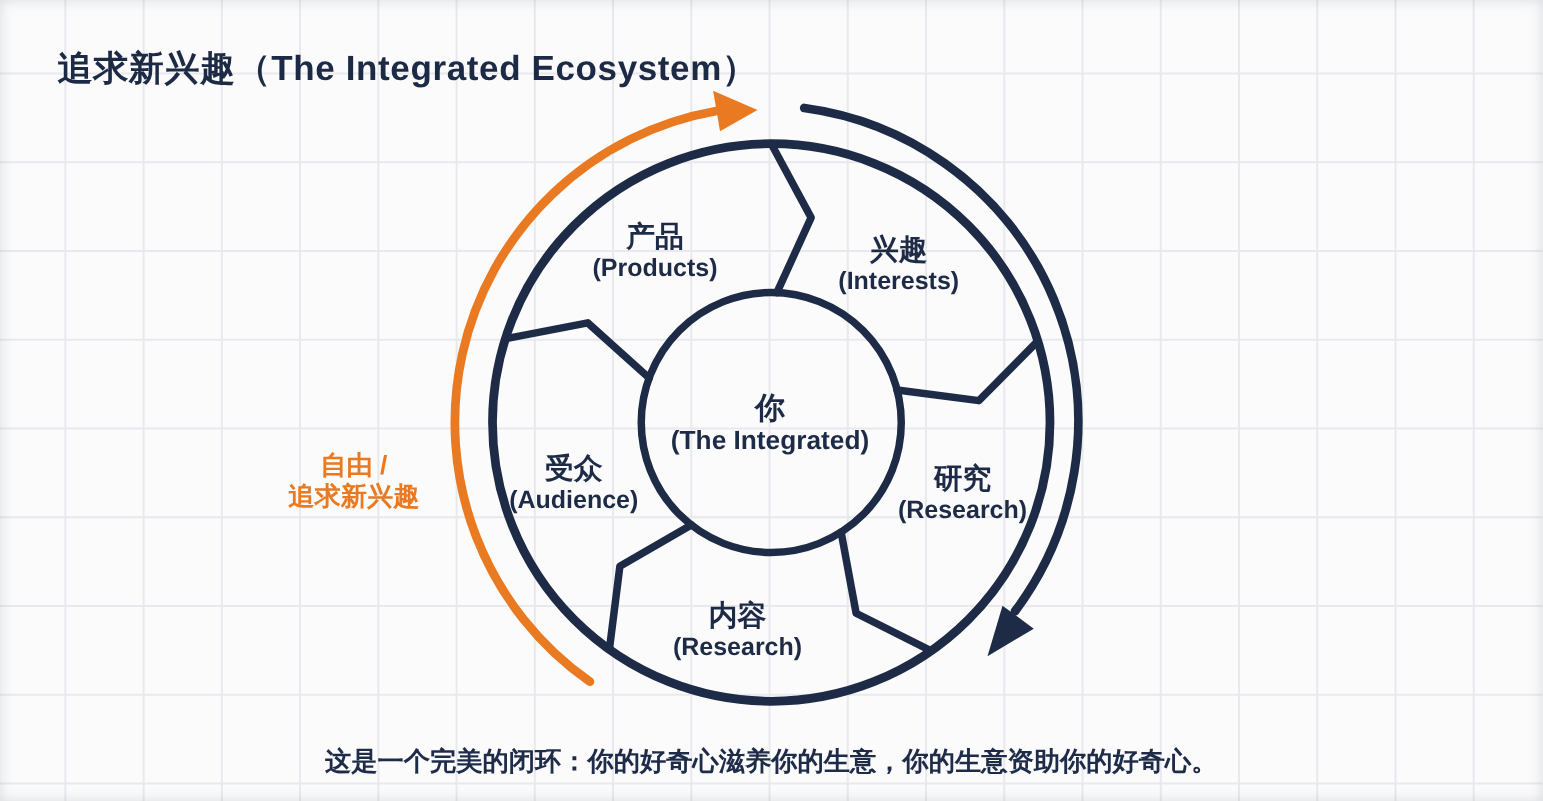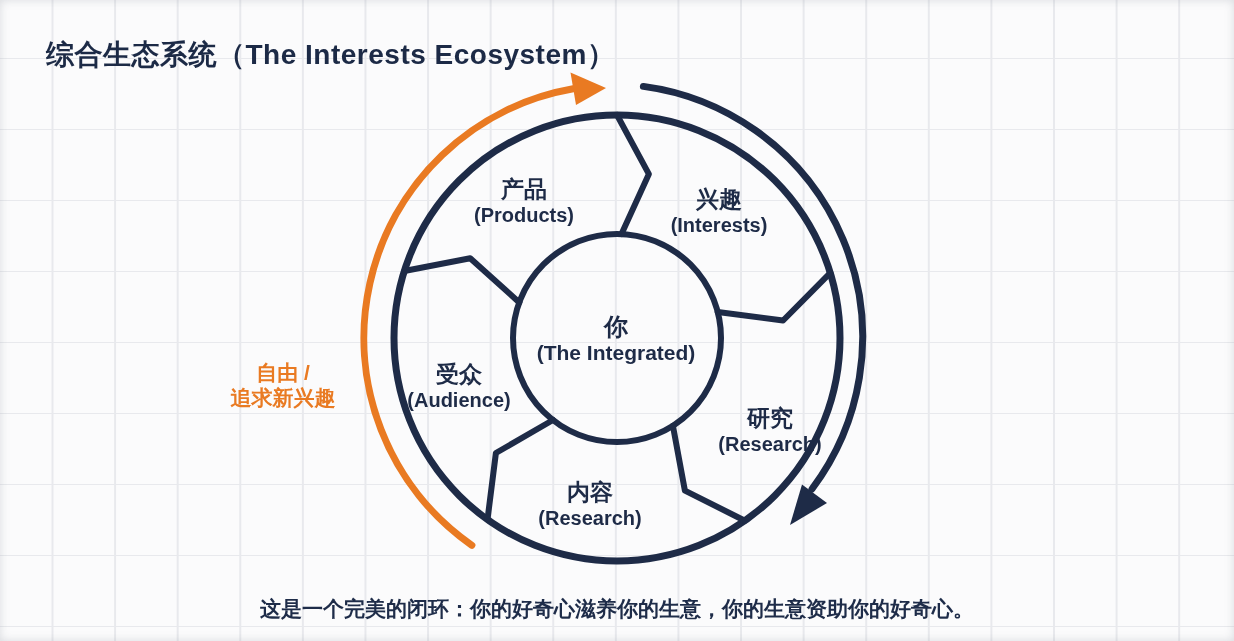--- a/index.html
+++ b/index.html
@@ -42,21 +42,21 @@
     position:absolute;left:0;top:595px;width:1234px;margin:0;
     text-align:center;font-size:21px;font-weight:700;color:#1e2c49;
     white-space:nowrap;
   }
 </style>
 </head>
 <body>
 
 <div class="stage">
 
-  <h1 class="title">综合生态系统（The Interests Ecosystem）</h1>
+  <h1 class="title">追求新兴趣（The Integrated Ecosystem）</h1>
 
   <svg class="wheel" width="1234" height="641" viewBox="0 0 1234 641">
 
     <circle cx="617" cy="338" r="223" fill="none" stroke="#1e2b47" stroke-width="7"></circle>
 
     <circle cx="617" cy="338" r="104" fill="none" stroke="#1e2b47" stroke-width="6"></circle>
 
     <g stroke="#1e2b47" stroke-width="6" fill="none" stroke-linecap="round" stroke-linejoin="round">
       <path d="M 617 115 L 648.9 174.1 L 621.5 234.1"></path>
       <path d="M 830.3 272.8 L 783.1 320.5 L 717.7 312.0"></path>
@@ -79,21 +79,21 @@
   <div class="lbl" style="left:524px;top:202px;">
     <div class="zh">产品</div>
     <div class="en">(Products)</div>
   </div>
 
   <div class="lbl" style="left:719px;top:212px;">
     <div class="zh">兴趣</div>
     <div class="en">(Interests)</div>
   </div>
 
-  <div class="lbl" style="left:770px;top:395px;margin-top:36px;">
+  <div class="lbl" style="left:770px;top:395px;">
     <div class="zh">研究</div>
     <div class="en">(Research)</div>
   </div>
 
   <div class="lbl" style="left:590px;top:505px;">
     <div class="zh">内容</div>
     <div class="en">(Research)</div>
   </div>
 
   <div class="lbl" style="left:459px;top:387px;">

